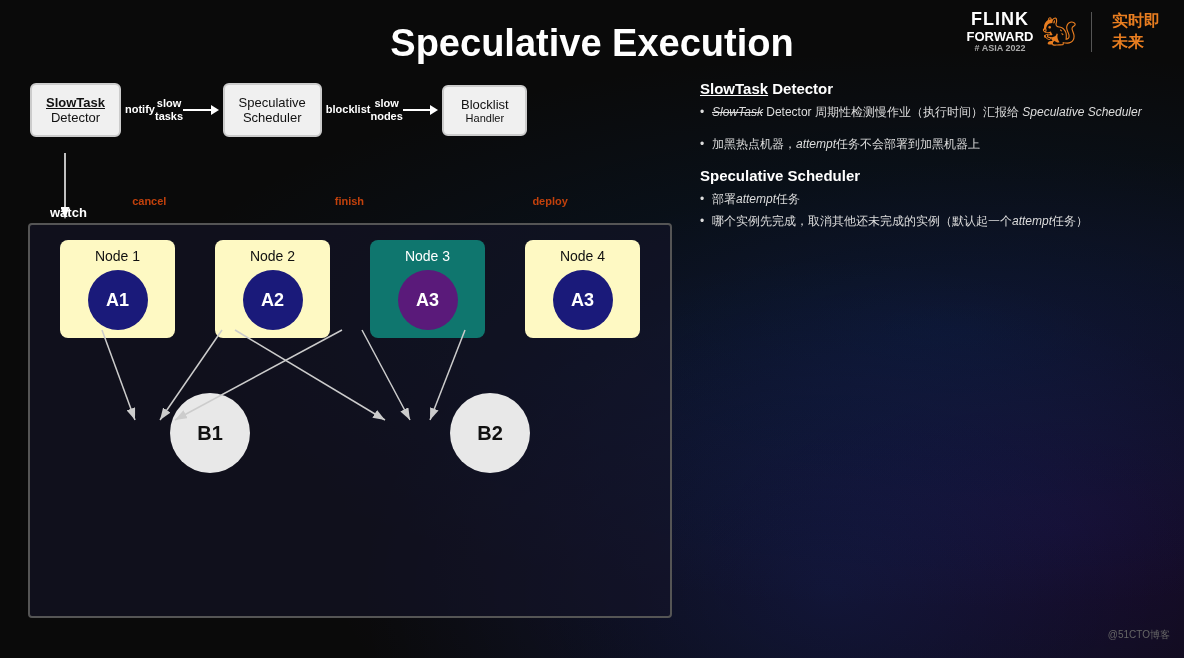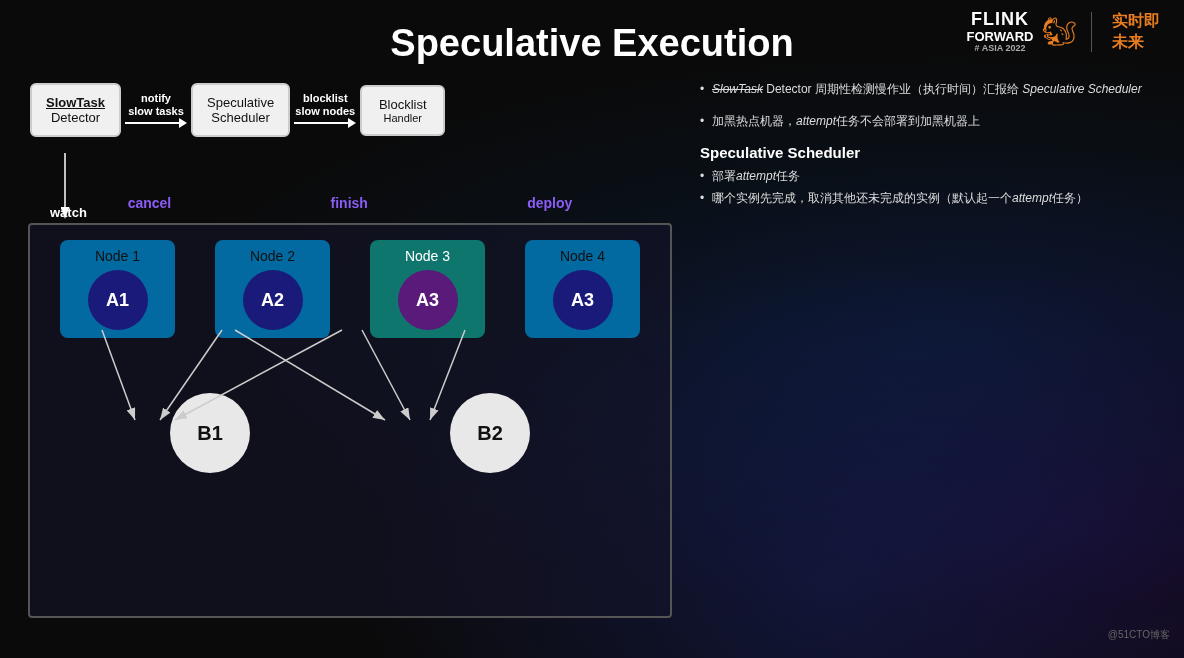--- a/index.html
+++ b/index.html
@@ -134,21 +134,20 @@
     .flow-box.speculative {
       min-width: 95px;
     }
 
     .flow-box.blocklist {
       min-width: 85px;
     }
 
     .flow-arrow {
       display: flex;
-      flex-direction: column;
       align-items: center;
       justify-content: center;
       padding: 0 4px;
       min-width: 70px;
     }
 
     .flow-arrow-label {
       font-size: 11px;
       font-weight: bold;
       color: #fff;
@@ -200,21 +199,21 @@
     }
 
     .nodes-row {
       display: flex;
       justify-content: space-around;
       align-items: flex-start;
       padding-top: 5px;
     }
 
     .node-card {
-      background: #0369a1;
+      background: #fef9c3;
       border-radius: 8px;
       width: 115px;
       padding: 8px;
       text-align: center;
       position: relative;
     }
 
     .node-card.highlighted {
       background: #0f766e;
     }
@@ -253,22 +252,22 @@
       position: absolute;
       top: 120px;
       left: 8px;
       right: 8px;
       display: flex;
       justify-content: space-around;
       padding: 0 20px;
     }
 
     .action-label {
-      color: #8b5cf6;
-      font-size: 14px;
+      color: #c2410c;
+      font-size: 11px;
       font-weight: bold;
     }
 
     
     .b-nodes-row {
       display: flex;
       justify-content: space-around;
       align-items: center;
       margin-top: 55px;
       padding: 0 30px;
@@ -476,20 +475,24 @@
           </marker>
         </defs>
         <line x1="15" y1="0" x2="15" y2="60" stroke="#fff" stroke-width="1.5" marker-end="url(#arr2)"></line>
       </svg>
 
     </div>
 
     <div class="text-panel">
 
       <div class="text-section">
+        <div class="text-section-title">
+          <span class="underline strikethrough">SlowTask</span>
+          <span> Detector</span>
+        </div>
         <div class="text-bullet">
           <span class="strikethrough" style="font-style:italic;">SlowTask</span>
           <span> Detector 周期性检测慢作业（执行时间）汇报给</span>
           <span style="font-style:italic;">Speculative Scheduler</span>
         </div>
       </div>
 
       <div class="text-section">
         <div class="text-bullet">
           加黑热点机器，<em>attempt</em>任务不会部署到加黑机器上

